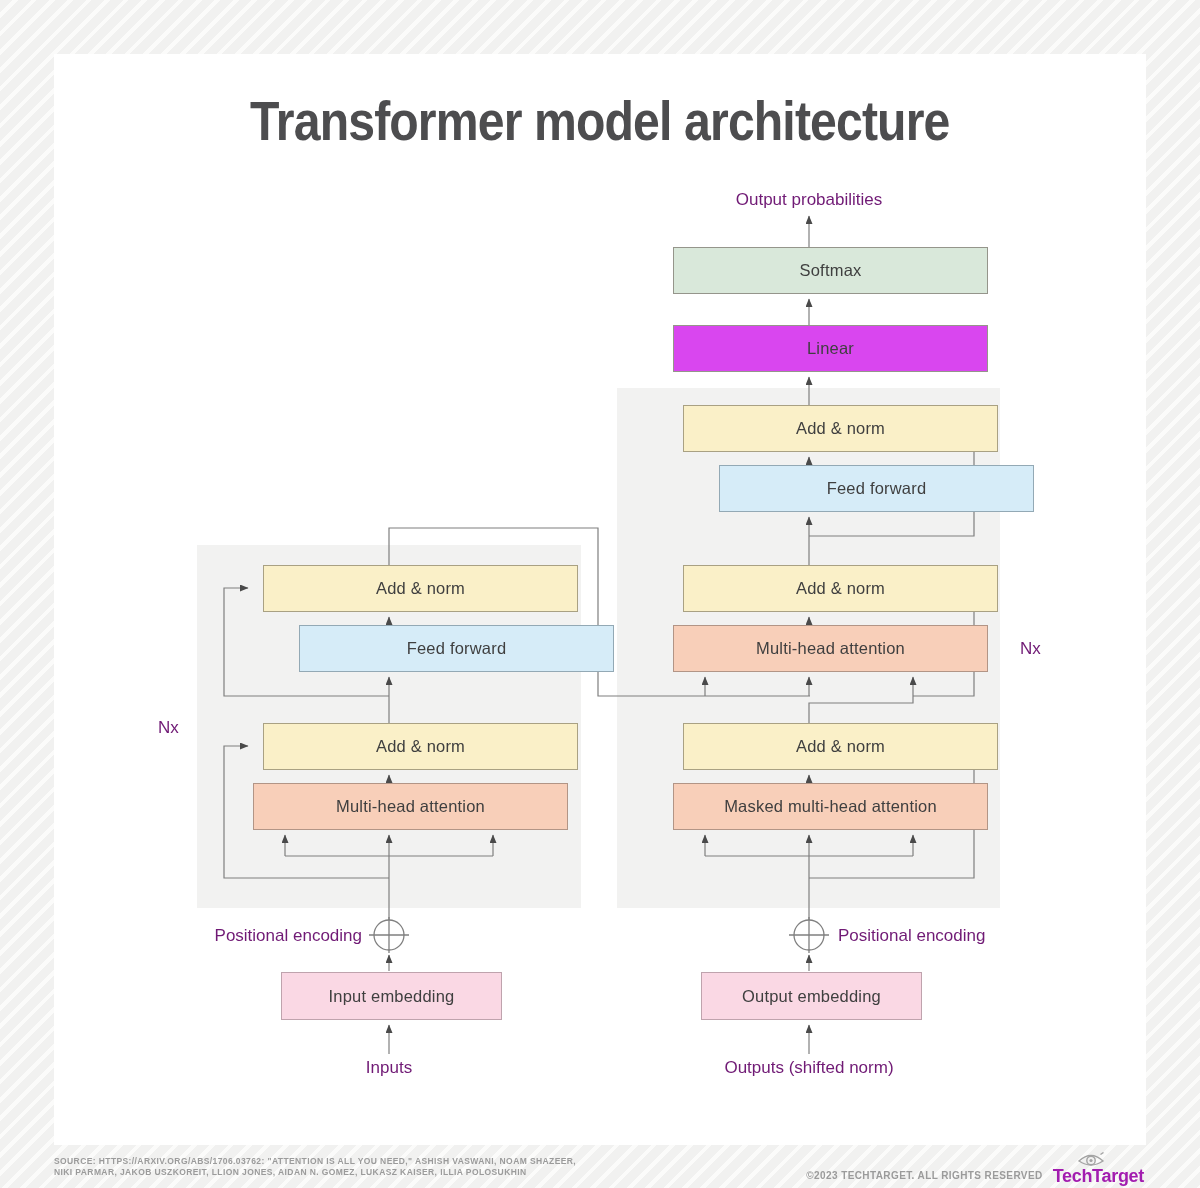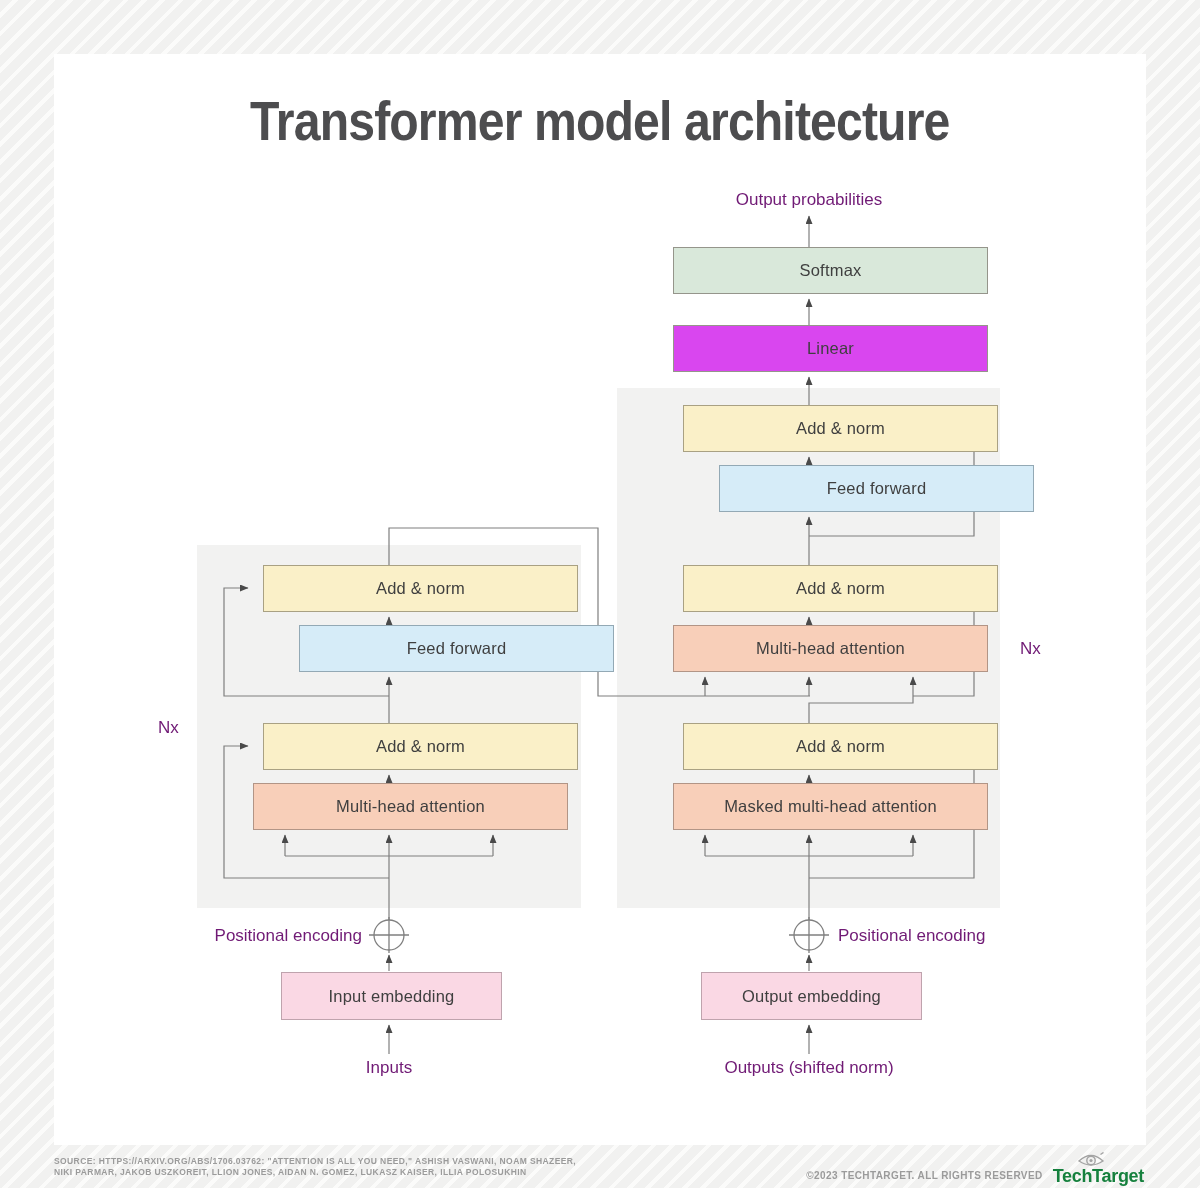--- a/index.html
+++ b/index.html
@@ -38,21 +38,21 @@
   }
   .centered{transform:translateX(-50%);}
   .footer-src{
     position:absolute;left:54px;top:1156px;z-index:2;
     font-size:8.5px;line-height:11px;letter-spacing:0.4px;color:#9b9b9b;font-weight:bold;
   }
   .footer-right{
     position:absolute;right:56px;top:1158px;z-index:2;display:flex;align-items:center;gap:10px;
   }
   .copyright{font-size:10px;letter-spacing:0.4px;color:#9b9b9b;font-weight:bold;padding-top:6px;}
-  .brand{position:relative;color:#15803d;font-size:18px;font-weight:bold;letter-spacing:-0.3px;padding-top:8px;}
+  .brand{position:relative;color:#a21caf;font-size:18px;font-weight:bold;letter-spacing:-0.3px;padding-top:8px;}
   .brand .eye{position:absolute;top:-6px;left:24px;}
 </style>
 </head>
 <body>
 
 <div class="card"></div>
 
 <div class="title"><span>Transformer model architecture</span></div>
 
 <div class="panel encoder"></div>

